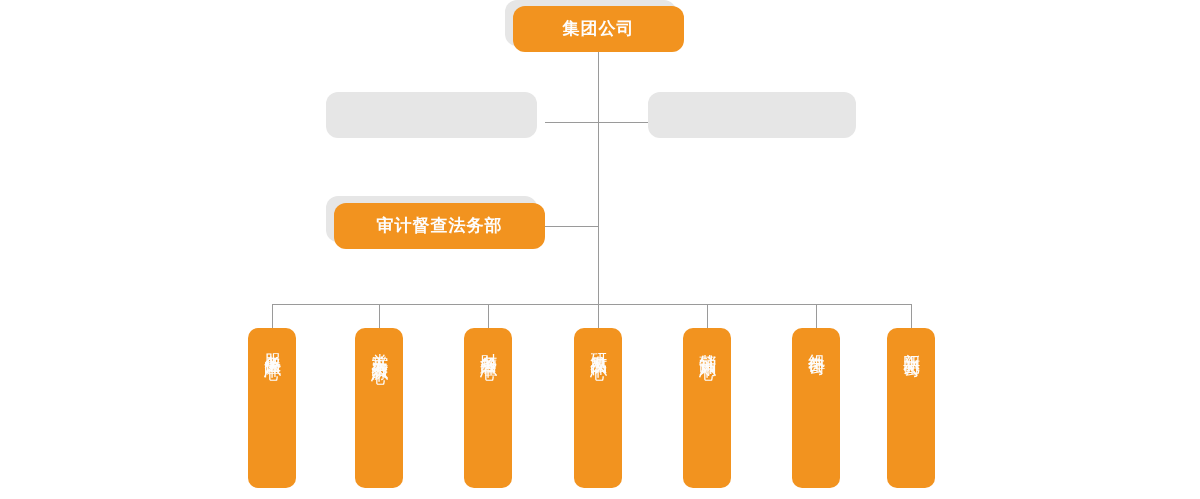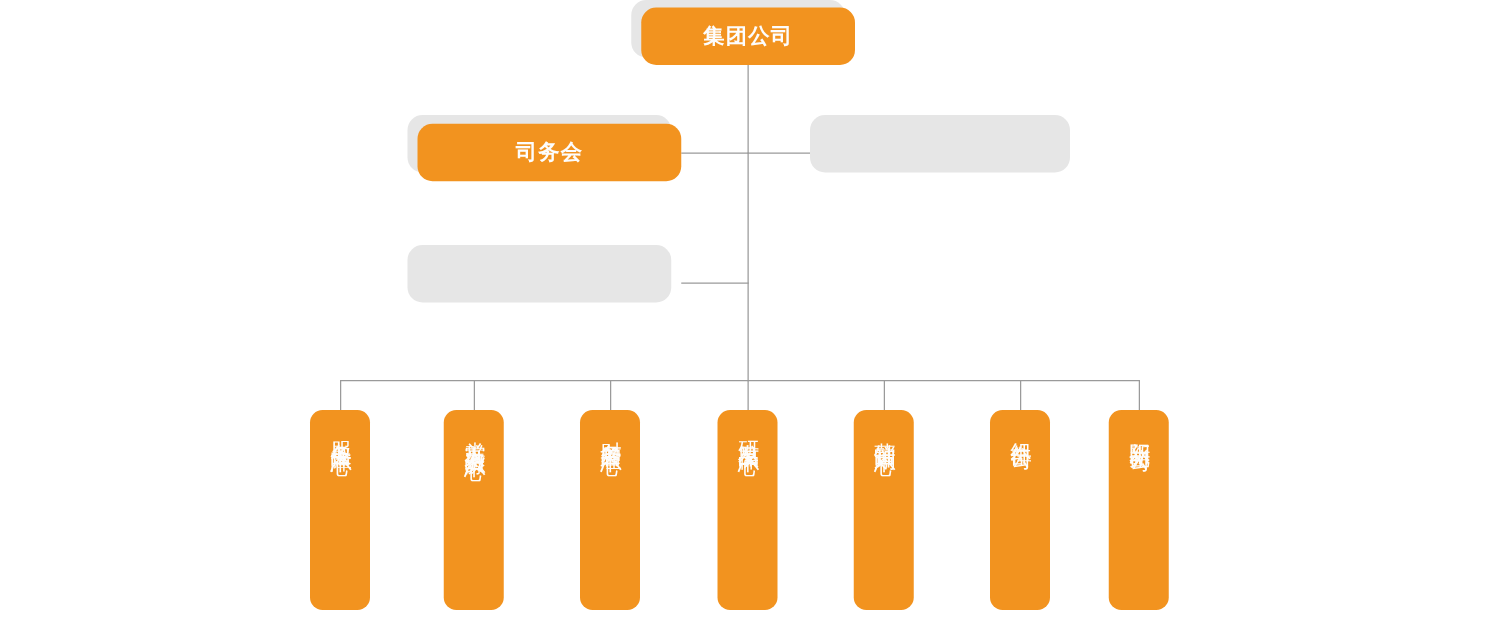--- a/index.html
+++ b/index.html
@@ -90,27 +90,27 @@
   <div class="line v" style="left:707px; top:304px; height:25px;"></div>
   <div class="line v" style="left:816px; top:304px; height:25px;"></div>
   <div class="line v" style="left:911px; top:304px; height:25px;"></div>
 
   <div class="shadow" style="left:505px; top:0px; width:171px; height:46px;"></div>
   <div class="node horizontal" style="left:513px; top:6px; width:171px; height:46px;justify-content:center;">
     <span class="label">集团公司</span>
   </div>
 
   <div class="shadow" style="left:326px; top:92px; width:211px; height:46px;"></div>
-  <div class="node horizontal" style="left:334px; top:99px; width:211px; height:46px;">
-    <span class="label">司务会</span>
-  </div>
 
   <div class="shadow" style="left:648px; top:92px; width:208px; height:46px;"></div>
 
   <div class="shadow" style="left:326px; top:196px; width:211px; height:46px;"></div>
+  <div class="node horizontal" style="left:334px; top:203px; width:211px; height:46px;">
+    <span class="label">审计督查法务部</span>
+  </div>
 
   <div class="node vertical" style="left:248px; top:328px; width:48px; height:160px;">
     <span class="label">服务保障中心</span>
   </div>
 
   <div class="node vertical" style="left:355px; top:328px; width:48px; height:160px;">
     <span class="label">党群人力资源中心</span>
   </div>
 
   <div class="node vertical" style="left:464px; top:328px; width:48px; height:160px;">

